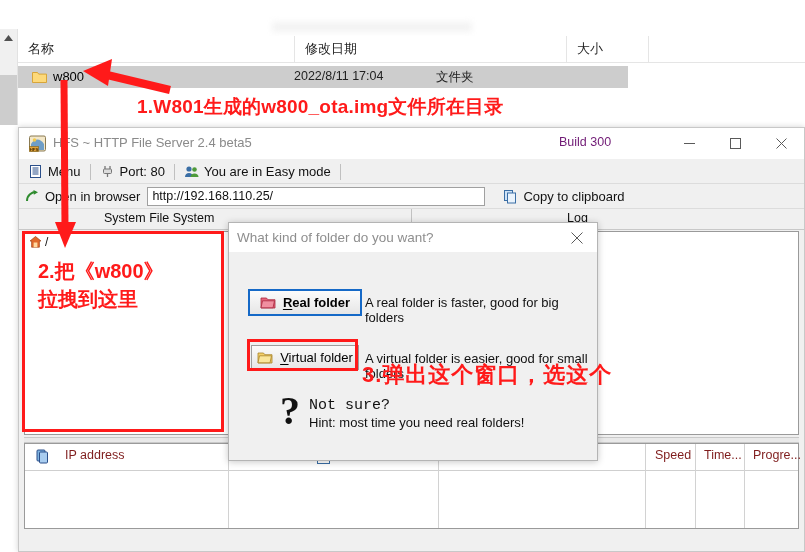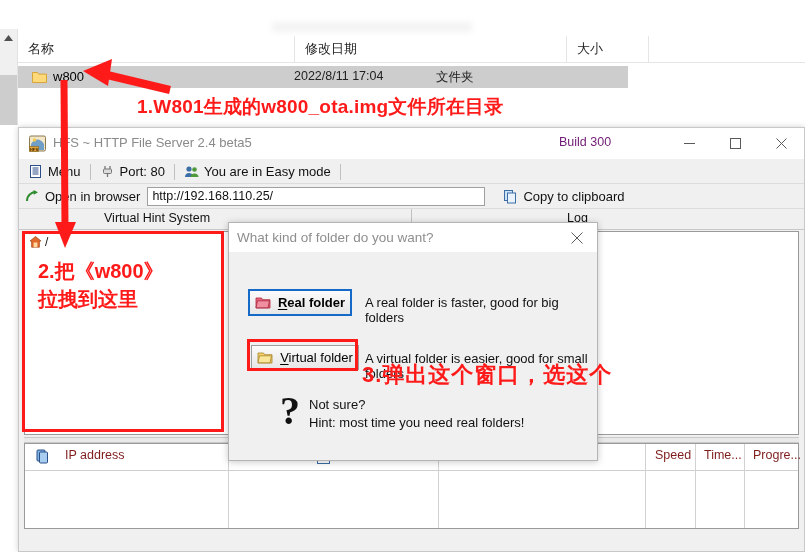--- a/index.html
+++ b/index.html
@@ -101,25 +101,25 @@
   .dlg{position:absolute;left:228px;top:222px;width:370px;height:239px;background:#f0f0f0;
        border:1px solid #b4b4b4;box-sizing:border-box;box-shadow:0 1px 7px rgba(0,0,0,.22);}
   .dlg-title{position:relative;height:29px;background:#ffffff;}
   .dlg-title .dt{position:absolute;left:8px;top:7px;font-size:13.5px;color:#8e8e8e;}
   .dlg-x{position:absolute;right:0;top:0;width:40px;height:29px;display:flex;align-items:center;
          justify-content:center;color:#5a5a5a;}
   .dbtn{position:absolute;display:flex;align-items:center;justify-content:center;
         background:linear-gradient(#fbfbfb,#e6e6e6);border:1px solid #9d9d9d;
         font-size:13px;color:#000;box-sizing:border-box;}
   .dbtn .bico{width:16px;height:14px;margin-right:7px;flex:none;}
-  .dbtn.real{left:19px;top:66px;width:104px;height:27px;border:2px solid #1569c7;font-weight:bold;}
+  .dbtn.real{left:19px;top:66px;width:114px;height:27px;border:2px solid #1569c7;font-weight:bold;}
   .dbtn.virt{left:22px;top:122px;width:108px;height:25px;}
   .dtxt{position:absolute;font-size:13px;color:#111;}
   .dhint-q{position:absolute;left:51px;top:168px;font-size:40px;line-height:40px;font-weight:bold;color:#111;font-family:"Liberation Serif",serif;}
-  .dhint1{position:absolute;left:80px;top:174px;font-size:13px;color:#111;}
+  .dhint1{position:absolute;left:80px;top:174px;font-size:15px;color:#111;font-family:Liberation Mono, monospace;}
   .dhint2{position:absolute;left:80px;top:192px;font-size:13px;color:#111;}
   u{text-underline-offset:2px;}
 
   
   .anno{position:absolute;color:#ff1a1a;font-weight:bold;white-space:nowrap;}
   .a1{left:137px;top:94px;font-size:19px;letter-spacing:.2px;}
   .a2a{left:38px;top:258px;font-size:20px;}
   .a2b{left:38px;top:286px;font-size:20px;}
   .a3{left:362px;top:360px;font-size:22px;letter-spacing:1px;}
   .redbox{position:absolute;border:3px solid #ff1a1a;box-sizing:border-box;pointer-events:none;}
@@ -253,21 +253,21 @@
           <svg width="15" height="15" viewBox="0 0 15 15">
             <rect x="1.5" y="1.5" width="8" height="10" fill="#cfe3f7" stroke="#3a6ea5"></rect>
             <rect x="4.5" y="4" width="8" height="10" fill="#eaf3fc" stroke="#3a6ea5"></rect>
           </svg>
         </span>
         <span>Copy to clipboard</span>
       </div>
     </div>
 
     <div class="panel-head">
-      <span class="ph" style="left:85px">Virtual Hint System</span>
+      <span class="ph" style="left:85px">System File System</span>
       <span class="ph-div"></span>
       <span class="ph" style="left:548px">Log</span>
     </div>
 
     <div class="vfs">
       <span class="home">
         <svg width="13" height="12" viewBox="0 0 13 12">
           <path d="M6.5 0.5 12 5h-1.6v6.2H2.6V5H1z" fill="#e06a2b" stroke="#a04214" stroke-width="0.7"></path>
           <rect x="4.6" y="6.5" width="3.8" height="4.7" fill="#ffd9a0"></rect>
         </svg>

